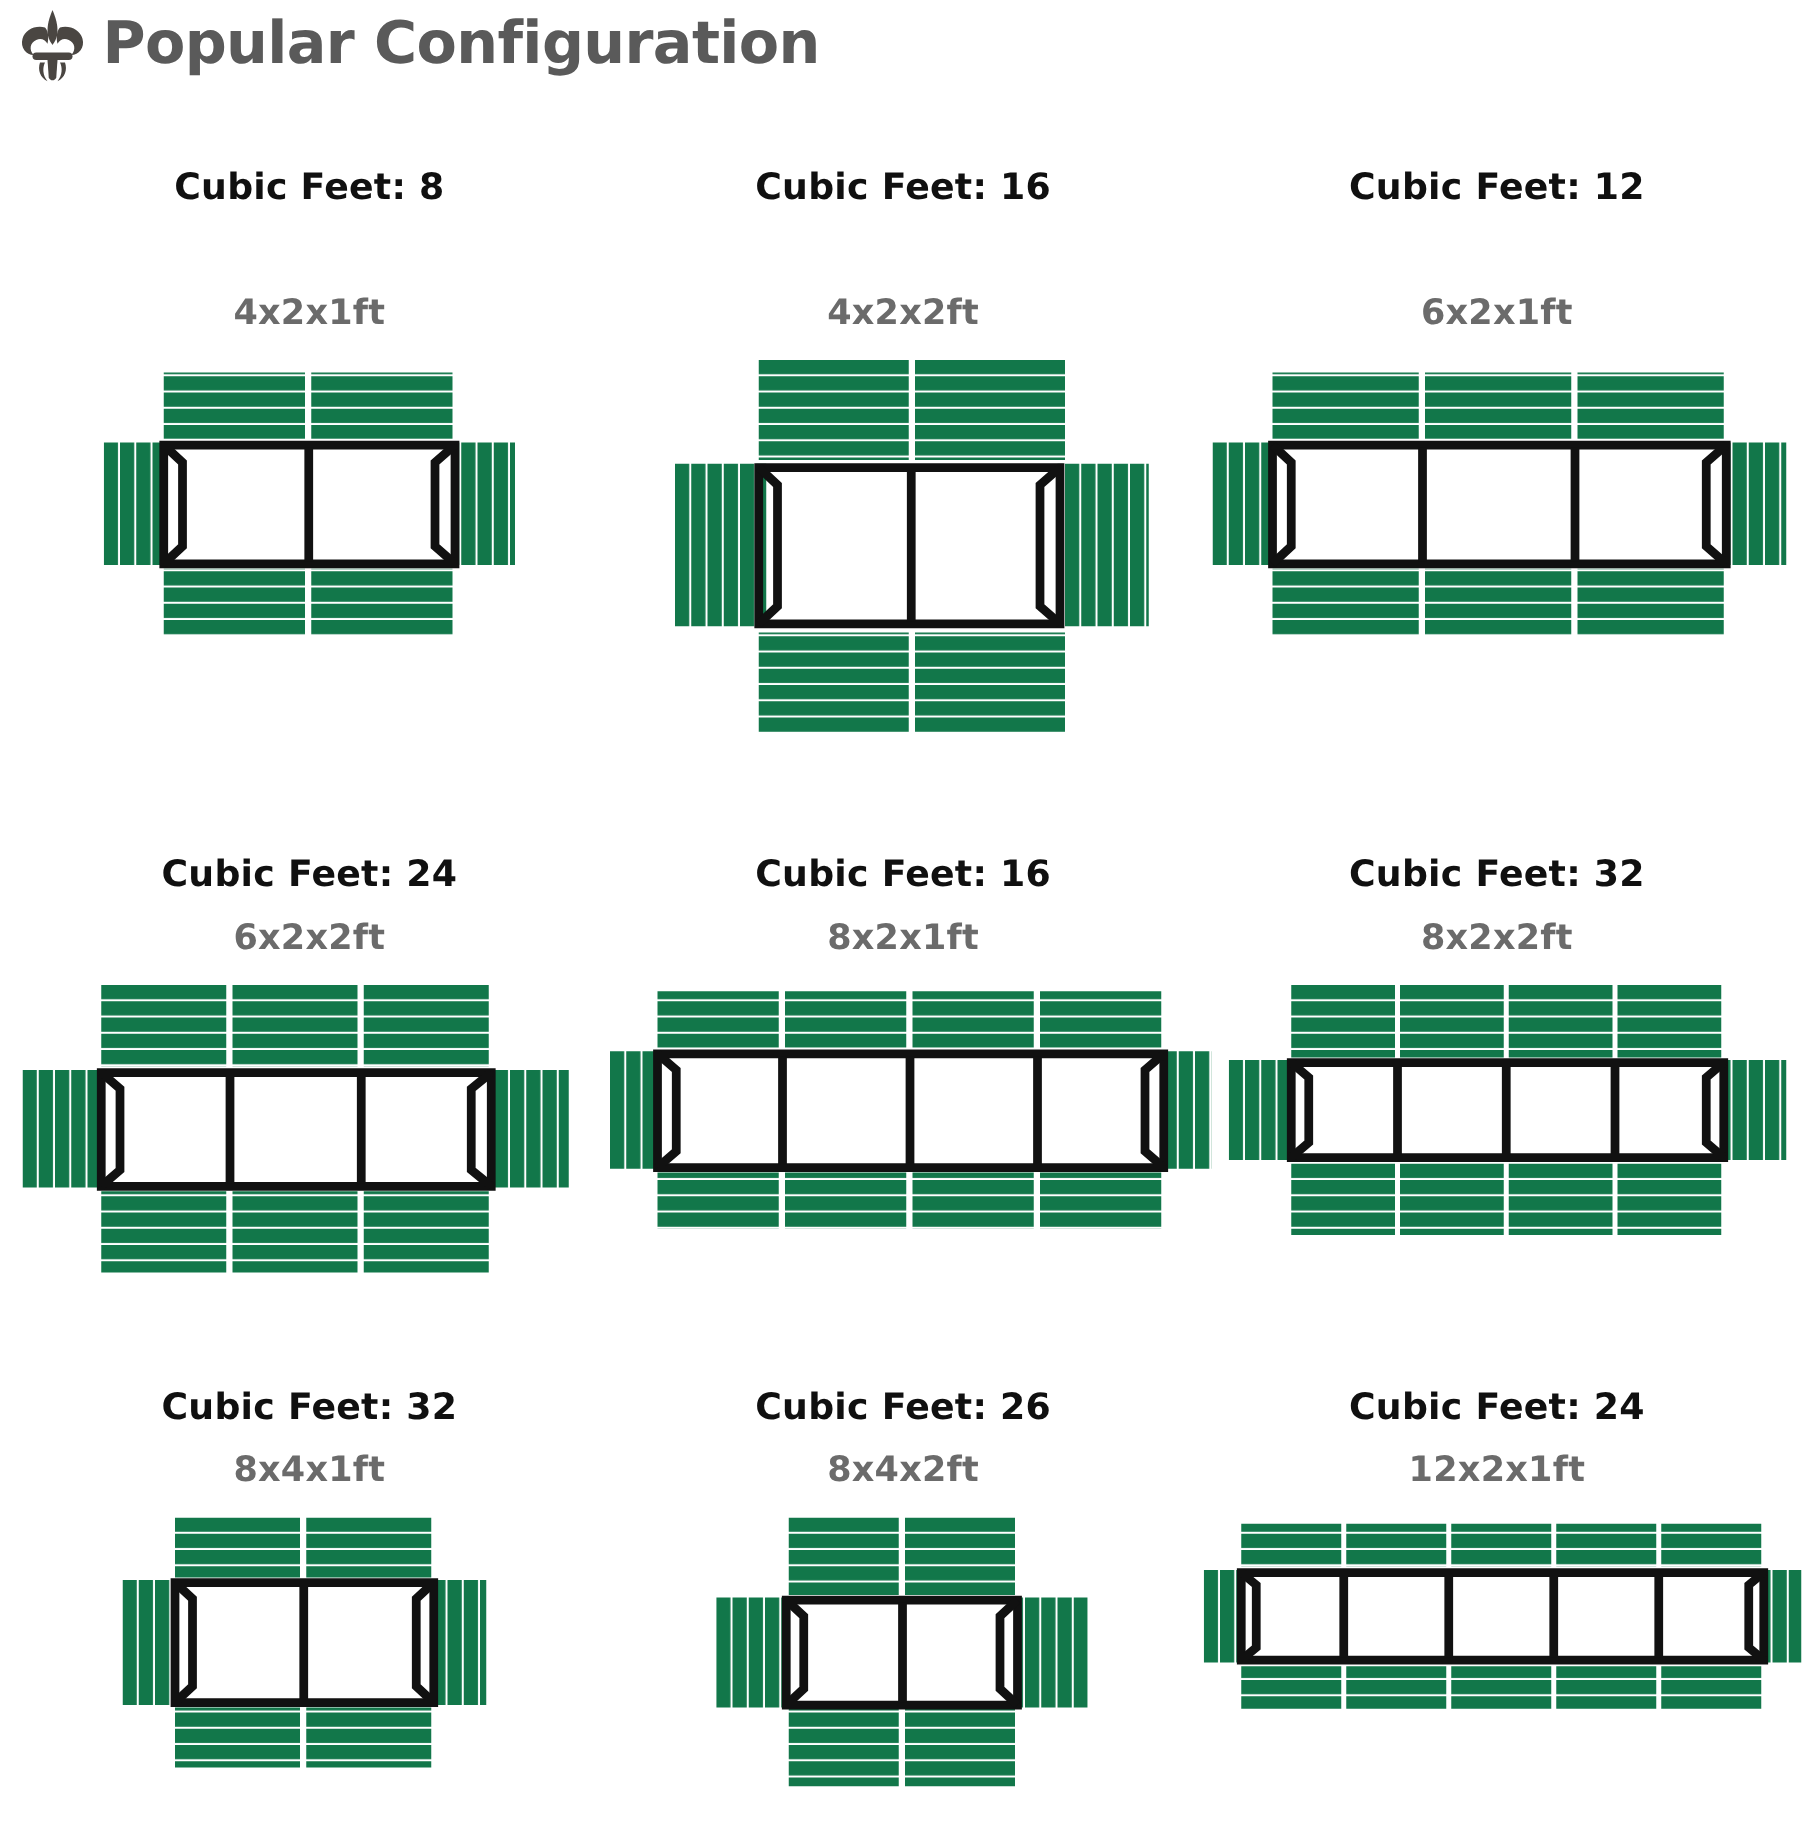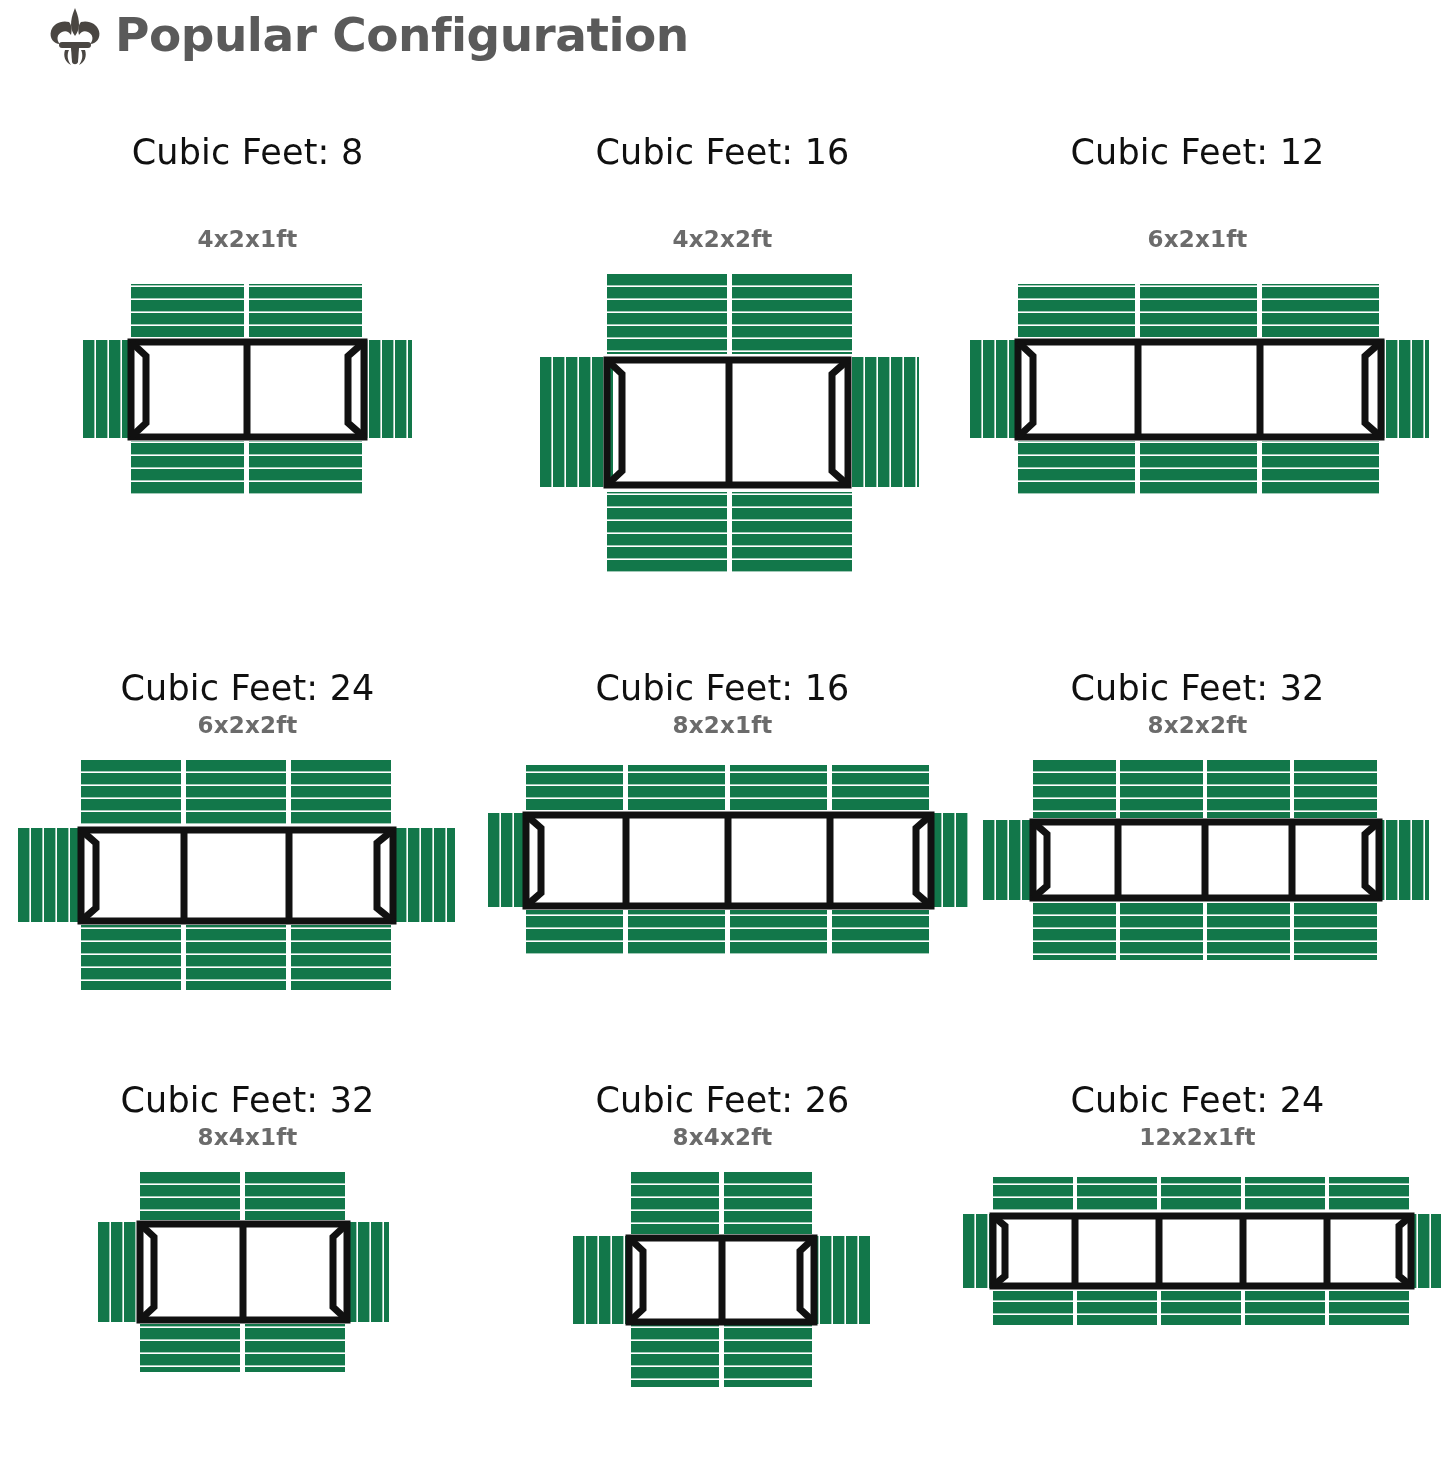--- a/index.html
+++ b/index.html
@@ -16,21 +16,20 @@
     position: relative;
   }
 
   
   .header {
     display: flex;
     align-items: flex-start;
     padding: 6px 0 0 14px;
     height: 72px;
     box-sizing: border-box;
-    margin-left: 33px;
   }
   .fleur {
     width: 56px;
     height: 62px;
     flex: 0 0 56px;
     position: relative;
     margin-right: 12px;
   }
   .fleur svg { display: block; }
   .page-title {
@@ -55,30 +54,30 @@
     width: 100%;
   }
   .cell {
     flex: 1 1 33.3333%;
     display: flex;
     flex-direction: column;
     align-items: center;
     box-sizing: border-box;
   }
   .cubic {
-    font-weight: normal;
-    font-size: 35px;
+    font-weight: bold;
+    font-size: 29px;
     color: #101010;
     letter-spacing: 0.2px;
-    margin: 4px;
+    margin: 17px;
     white-space: nowrap;
   }
   .dims {
     font-weight: bold;
-    font-size: 23px;
+    font-size: 28px;
     color: #6b6b6b;
     letter-spacing: 0.2px;
     white-space: nowrap;
     text-align: right;
   }
   .diagram-wrap {
     display: flex;
     align-items: center;
     justify-content: center;
   }

